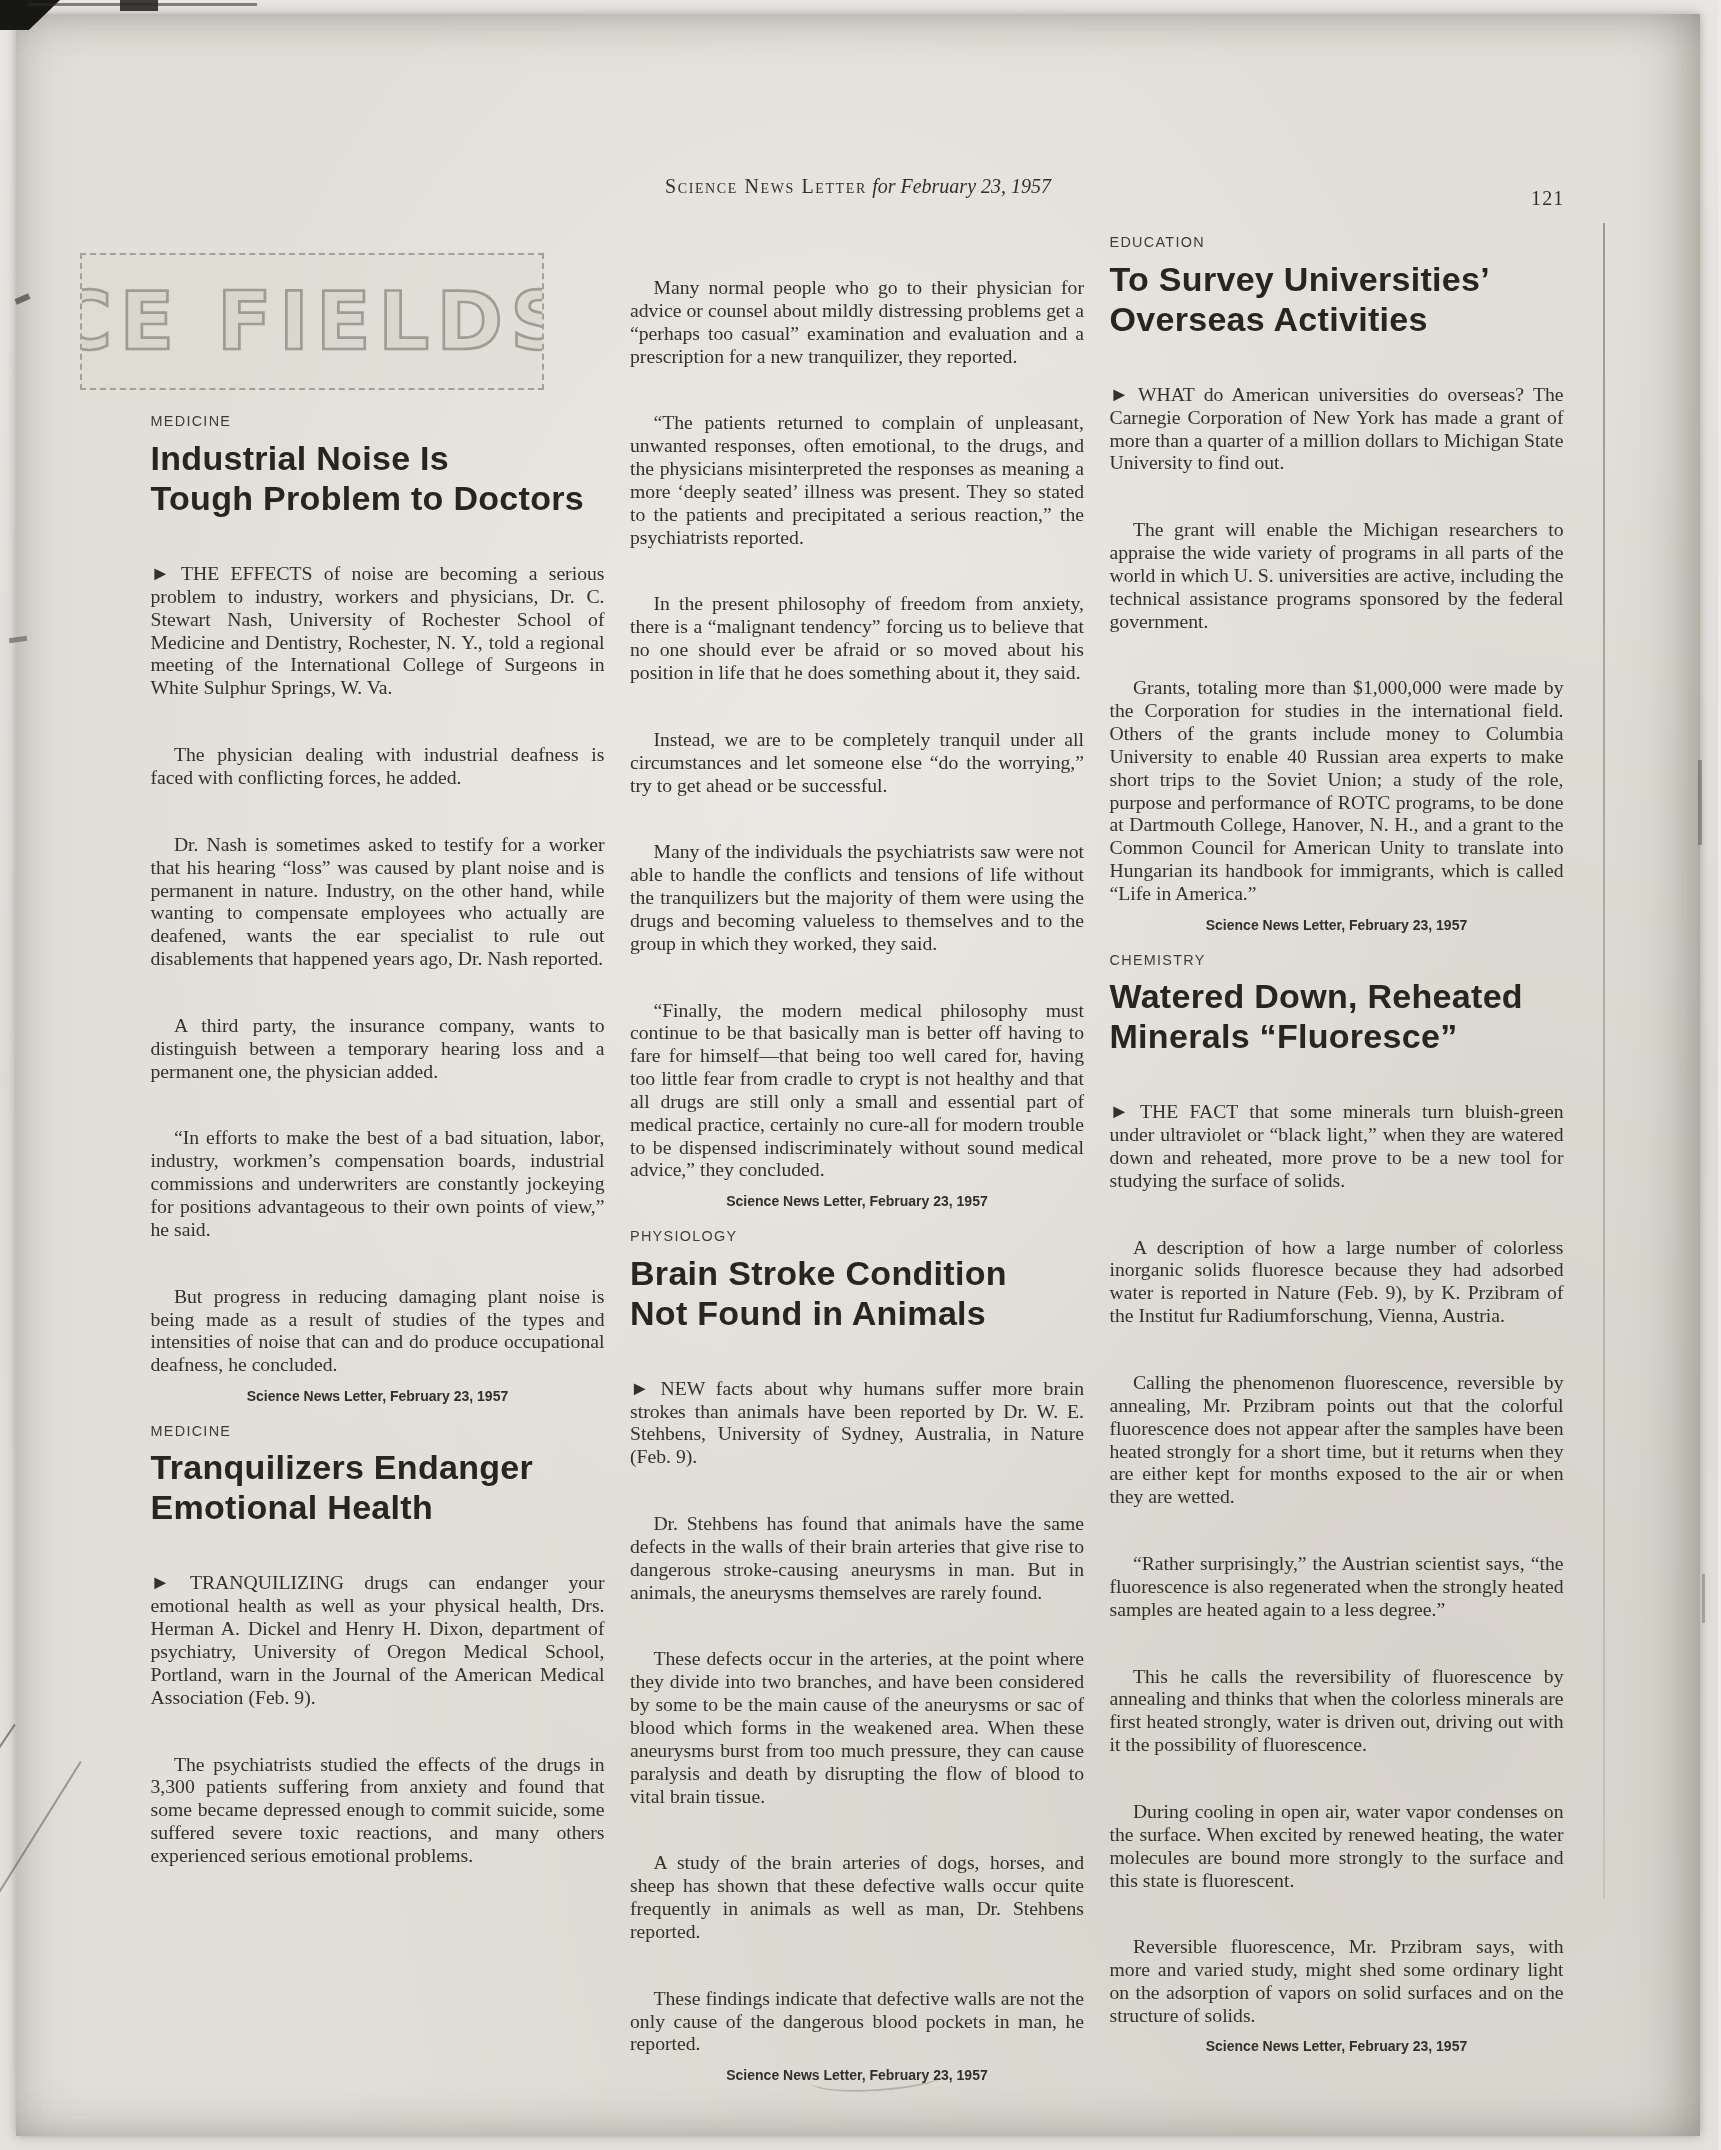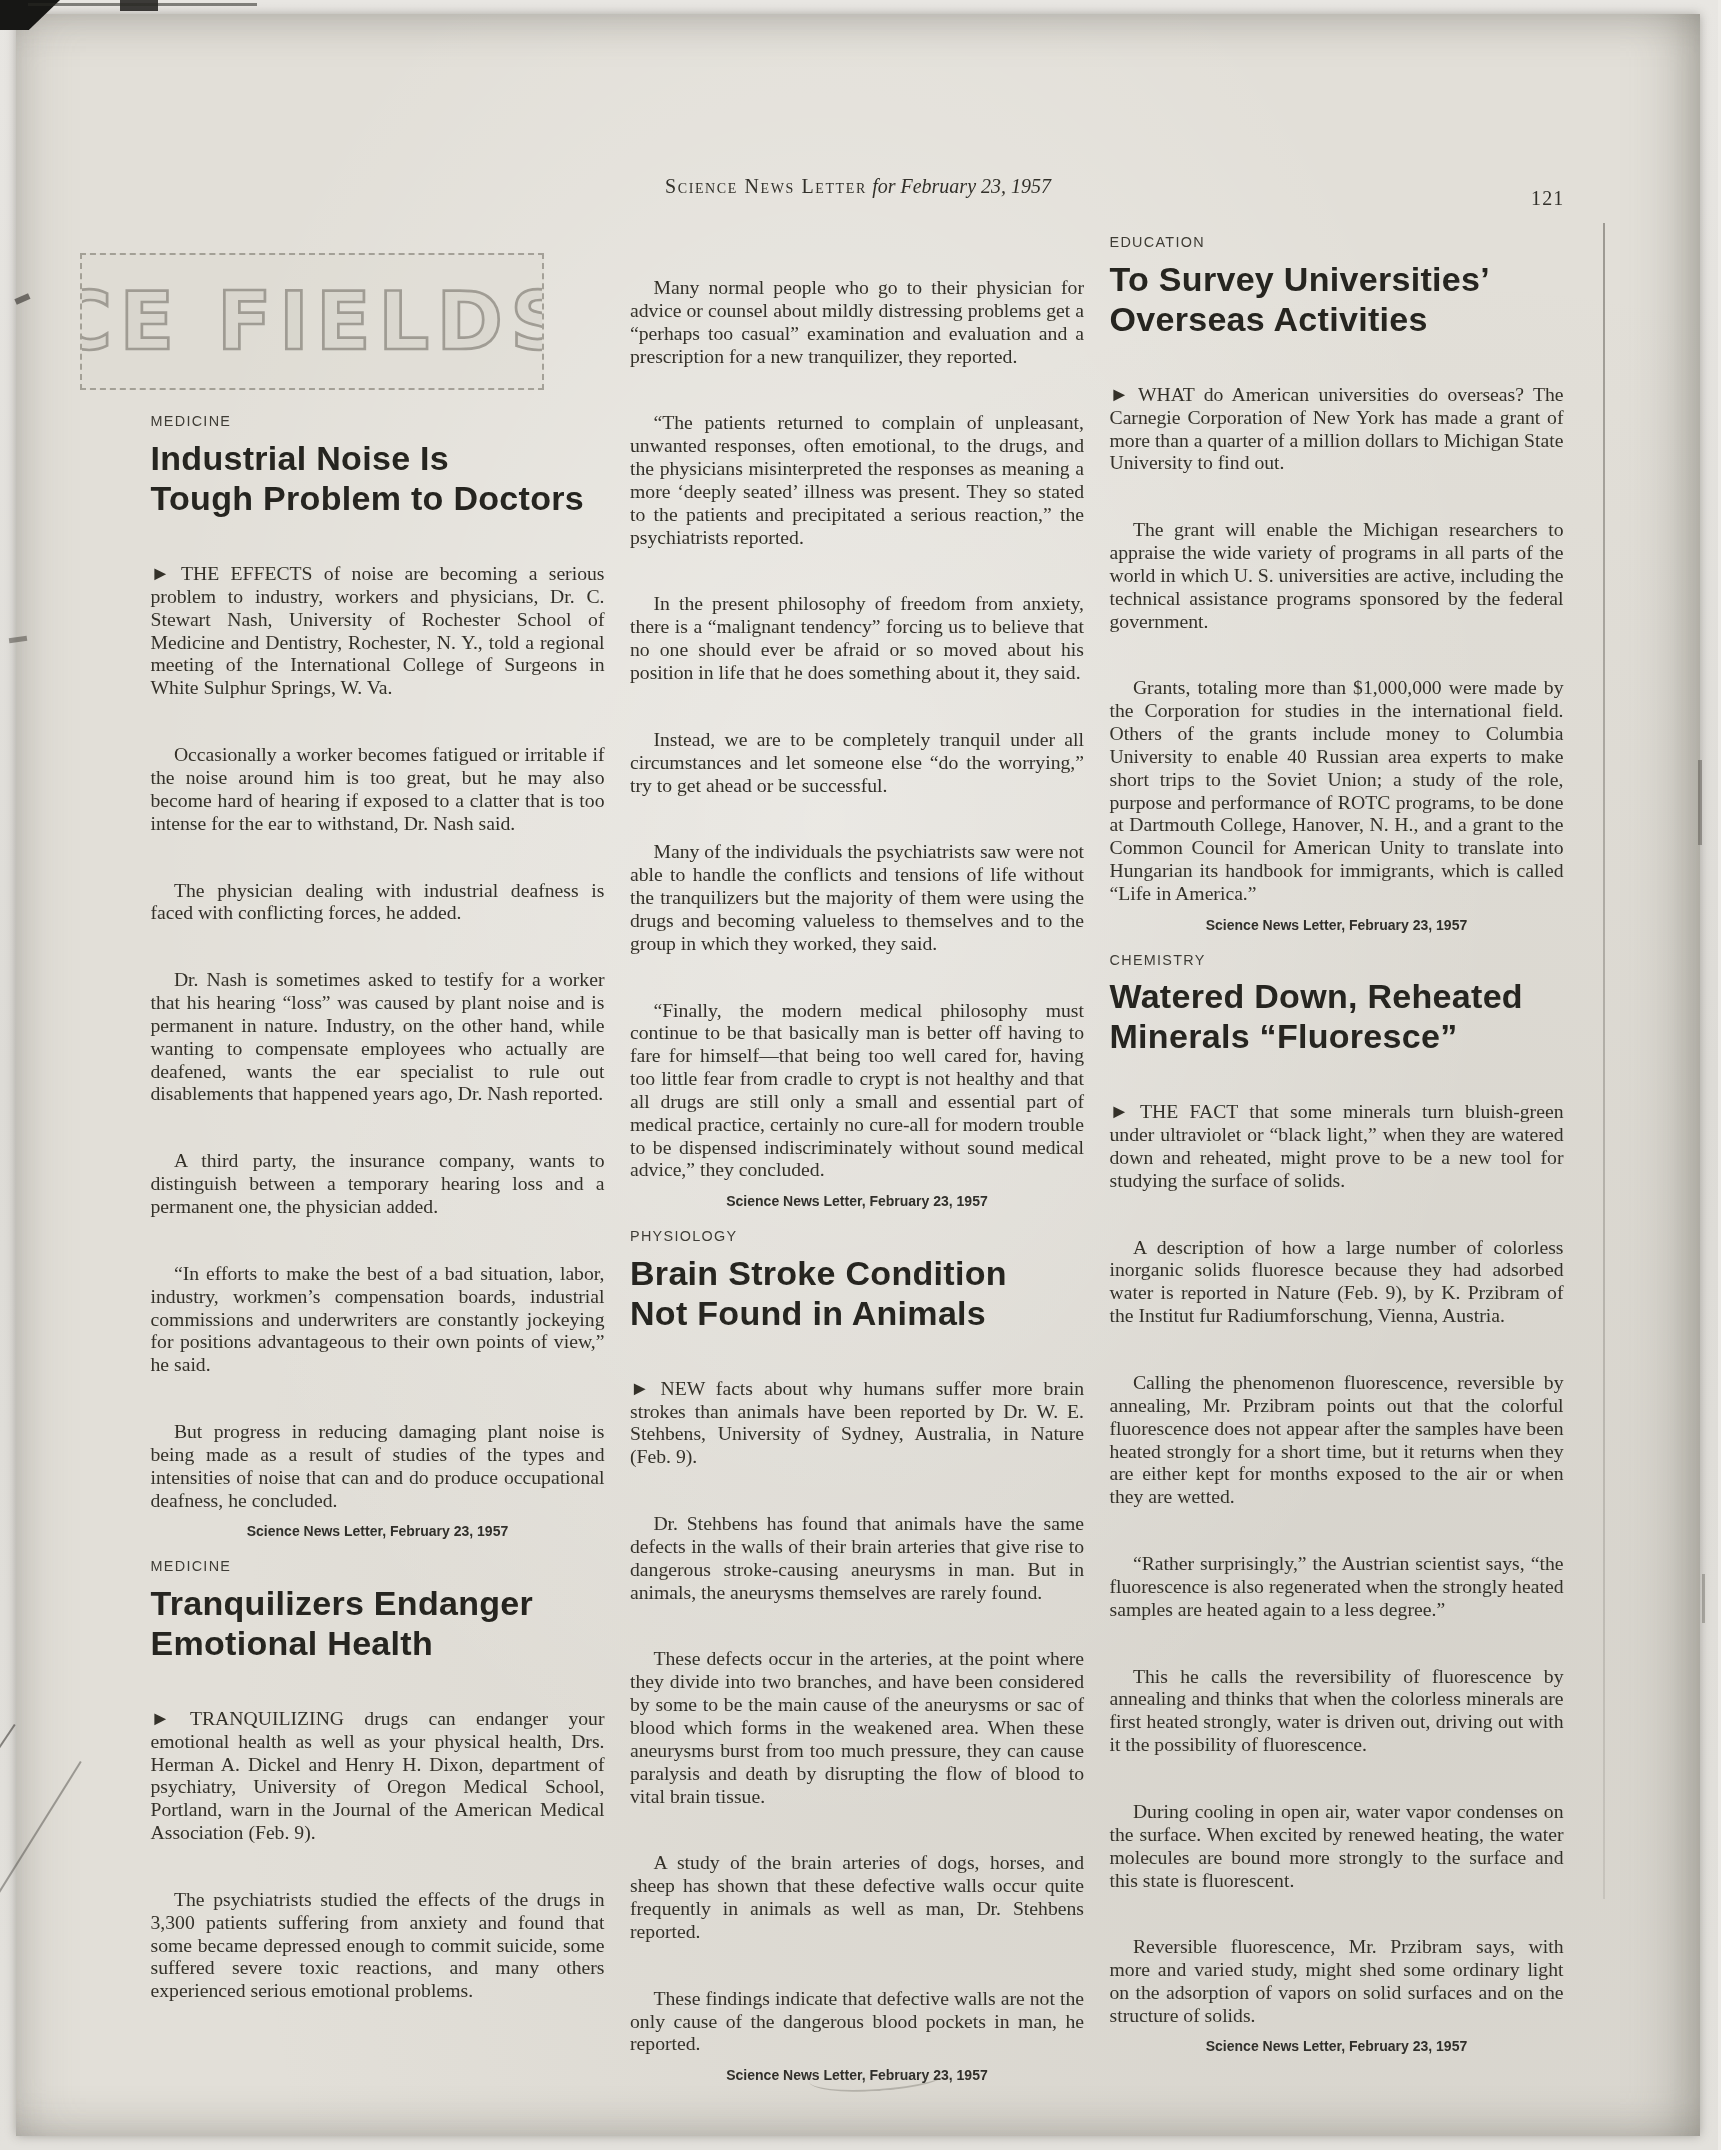--- a/index.html
+++ b/index.html
@@ -153,21 +153,20 @@
 
           <div class="stamp">
             <span class="stamp-text">CE FIELDS</span>
           </div>
 
           <div class="article">
             <div class="kicker">MEDICINE</div>
             <h2 class="article-title">Industrial Noise Is
 Tough Problem to Doctors</h2>
             <p class="para lead">► THE EFFECTS of noise are becoming a serious problem to industry, workers and physicians, Dr. C. Stewart Nash, University of Rochester School of Medicine and Dentistry, Rochester, N. Y., told a regional meeting of the International College of Surgeons in White Sulphur Springs, W. Va.</p>
-            <p class="para">Occasionally a worker becomes fatigued or irritable if the noise around him is too great, but he may also become hard of hearing if exposed to a clatter that is too intense for the ear to withstand, Dr. Nash said.</p>
             <p class="para">The physician dealing with industrial deafness is faced with conflicting forces, he added.</p>
             <p class="para">Dr. Nash is sometimes asked to testify for a worker that his hearing “loss” was caused by plant noise and is permanent in nature. Industry, on the other hand, while wanting to compensate employees who actually are deafened, wants the ear specialist to rule out disablements that happened years ago, Dr. Nash reported.</p>
             <p class="para">A third party, the insurance company, wants to distinguish between a temporary hearing loss and a permanent one, the physician added.</p>
             <p class="para">“In efforts to make the best of a bad situation, labor, industry, workmen’s compensation boards, industrial commissions and underwriters are constantly jockeying for positions advantageous to their own points of view,” he said.</p>
             <p class="para">But progress in reducing damaging plant noise is being made as a result of studies of the types and intensities of noise that can and do produce occupational deafness, he concluded.</p>
             <div class="attribution">Science News Letter, February 23, 1957</div>
           </div>
 
           <div class="article">
             <div class="kicker">MEDICINE</div>
@@ -214,21 +213,21 @@
             <p class="para lead">► WHAT do American universities do overseas? The Carnegie Corporation of New York has made a grant of more than a quarter of a million dollars to Michigan State University to find out.</p>
             <p class="para">The grant will enable the Michigan researchers to appraise the wide variety of programs in all parts of the world in which U. S. universities are active, including the technical assistance programs sponsored by the federal government.</p>
             <p class="para">Grants, totaling more than $1,000,000 were made by the Corporation for studies in the international field. Others of the grants include money to Columbia University to enable 40 Russian area experts to make short trips to the Soviet Union; a study of the role, purpose and performance of ROTC programs, to be done at Dartmouth College, Hanover, N. H., and a grant to the Common Council for American Unity to translate into Hungarian its handbook for immigrants, which is called “Life in America.”</p>
             <div class="attribution">Science News Letter, February 23, 1957</div>
           </div>
 
           <div class="article">
             <div class="kicker">CHEMISTRY</div>
             <h2 class="article-title">Watered Down, Reheated
 Minerals “Fluoresce”</h2>
-            <p class="para lead">► THE FACT that some minerals turn bluish-green under ultraviolet or “black light,” when they are watered down and reheated, might prove to be a new tool for studying the surface of solids.</p>
+            <p class="para lead">► THE FACT that some minerals turn bluish-green under ultraviolet or “black light,” when they are watered down and reheated, more prove to be a new tool for studying the surface of solids.</p>
             <p class="para">A description of how a large number of colorless inorganic solids fluoresce because they had adsorbed water is reported in Nature (Feb. 9), by K. Przibram of the Institut fur Radiumforschung, Vienna, Austria.</p>
             <p class="para">Calling the phenomenon fluorescence, reversible by annealing, Mr. Przibram points out that the colorful fluorescence does not appear after the samples have been heated strongly for a short time, but it returns when they are either kept for months exposed to the air or when they are wetted.</p>
             <p class="para">“Rather surprisingly,” the Austrian scientist says, “the fluorescence is also regenerated when the strongly heated samples are heated again to a less degree.”</p>
             <p class="para">This he calls the reversibility of fluorescence by annealing and thinks that when the colorless minerals are first heated strongly, water is driven out, driving out with it the possibility of fluorescence.</p>
             <p class="para">During cooling in open air, water vapor condenses on the surface. When excited by renewed heating, the water molecules are bound more strongly to the surface and this state is fluorescent.</p>
             <p class="para">Reversible fluorescence, Mr. Przibram says, with more and varied study, might shed some ordinary light on the adsorption of vapors on solid surfaces and on the structure of solids.</p>
             <div class="attribution">Science News Letter, February 23, 1957</div>
           </div>
 
         </div>

